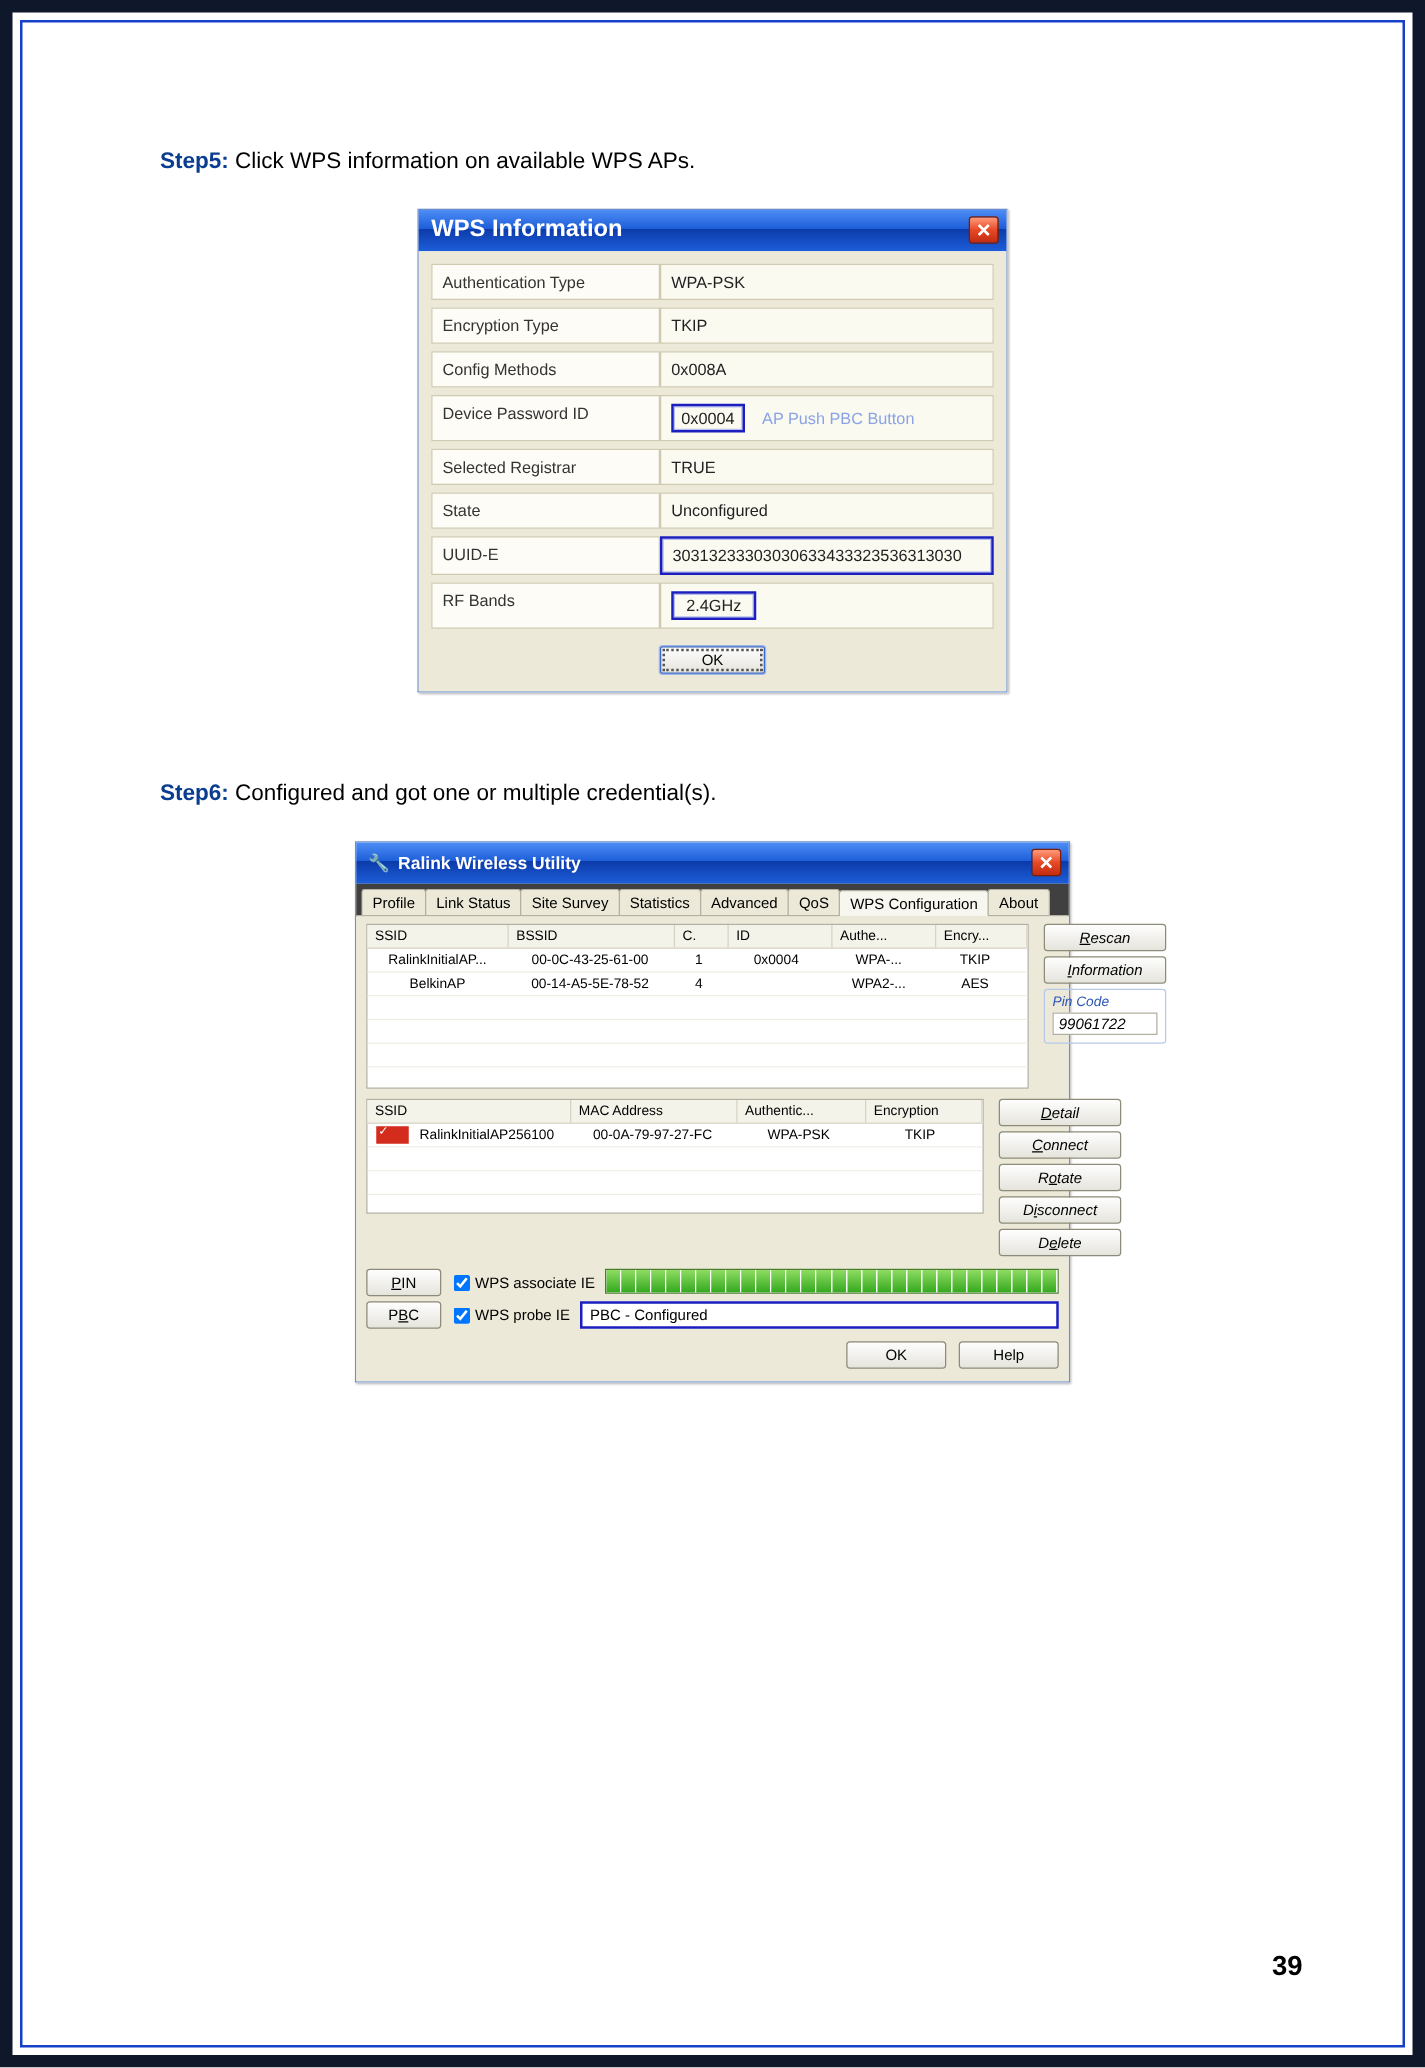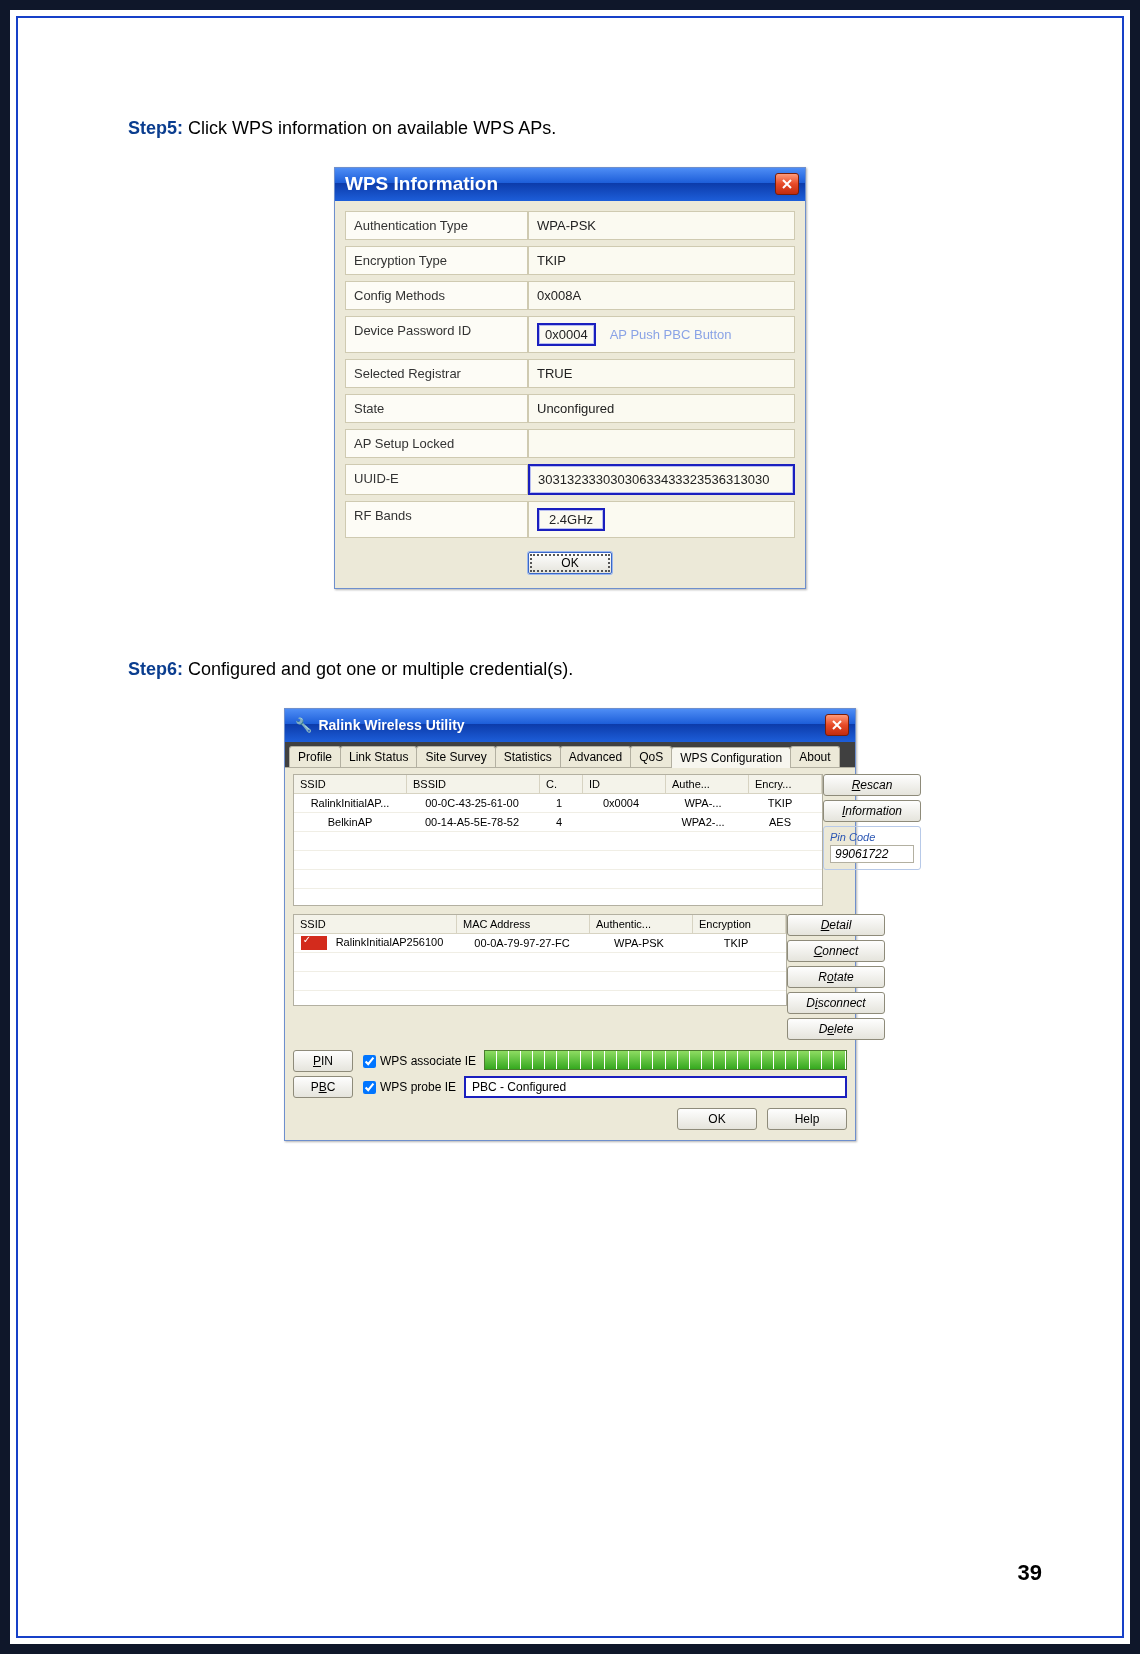--- a/index.html
+++ b/index.html
@@ -30,21 +30,21 @@
   .btn-focus{outline:2px dotted #555;outline-offset:-4px;border:1px solid #3a68c8;box-shadow:0 0 0 1px #9bb7ee;}
 
   
   .win2{width:570px;margin:0 auto;border:1px solid #6e8fcd;box-shadow:1px 1px 2px rgba(0,0,0,.3);}
   .win2 .titlebar{font-size:14px;}
   .tabs{display:flex;border-bottom:1px solid #b3b0a1;font-size:12px;background:#404040;padding:4px 4px 0 4px;}
   .tab{border:1px solid #b3b0a1;border-bottom:none;padding:3px 8px;margin-right:-1px;background:#ece9d8;
        border-top-left-radius:3px;border-top-right-radius:3px;}
   .tab.active{background:#f7f6ef;position:relative;top:1px;font-weight:normal;}
   .pane{background:#ece9d8;padding:6px 8px 10px 8px;}
-  .area{display:flex;gap:0;}
+  .area{display:flex;gap:12px;}
   .tbl{flex:1;background:#fff;border:1px solid #b3b0a1;font-size:11px;}
   .tbl .hdr{display:flex;background:#f4f3ea;border-bottom:1px solid #d7d3c2;}
   .tbl .hdr span{border-right:1px solid #d7d3c2;padding:3px 6px;}
   .tbl .r{display:flex;border-bottom:1px solid #f0eee5;height:18px;align-items:center;}
   .tbl .r span{padding:1px 6px;white-space:nowrap;overflow:hidden;text-align:center;}
   .sidebtns{display:flex;flex-direction:column;gap:4px;font-style:italic;}
   .sbtn{border:1px solid #8e8b7a;background:linear-gradient(to bottom,#fefefe,#e5e4dc);
         font-size:12px;padding:3px 4px;width:88px;text-align:center;border-radius:3px;}
   .pinbox{border:1px solid #b7c9e8;border-radius:3px;padding:4px 6px 6px 6px;font-size:12px;}
   .pinbox .lab2{color:#2b56b3;font-size:11px;}
@@ -105,24 +105,20 @@
             </div>
         <div class="row">
               <div class="lab">Selected Registrar</div>
               <div class="val">TRUE</div>
             </div>
         <div class="row">
               <div class="lab">State</div>
               <div class="val">Unconfigured</div>
             </div>
         <div class="row">
-              <div class="lab">AP Setup Locked</div>
-              <div class="val"></div>
-            </div>
-        <div class="row">
               <div class="lab">UUID-E</div>
               <div class="val hl">30313233303030633433323536313030</div>
             </div>
         <div class="row">
               <div class="lab">RF Bands</div>
               <div class="val">
                 <span class="hl" style="padding:2px 10px">2.4GHz</span>
               </div>
             </div>
         <div class="okrow">

